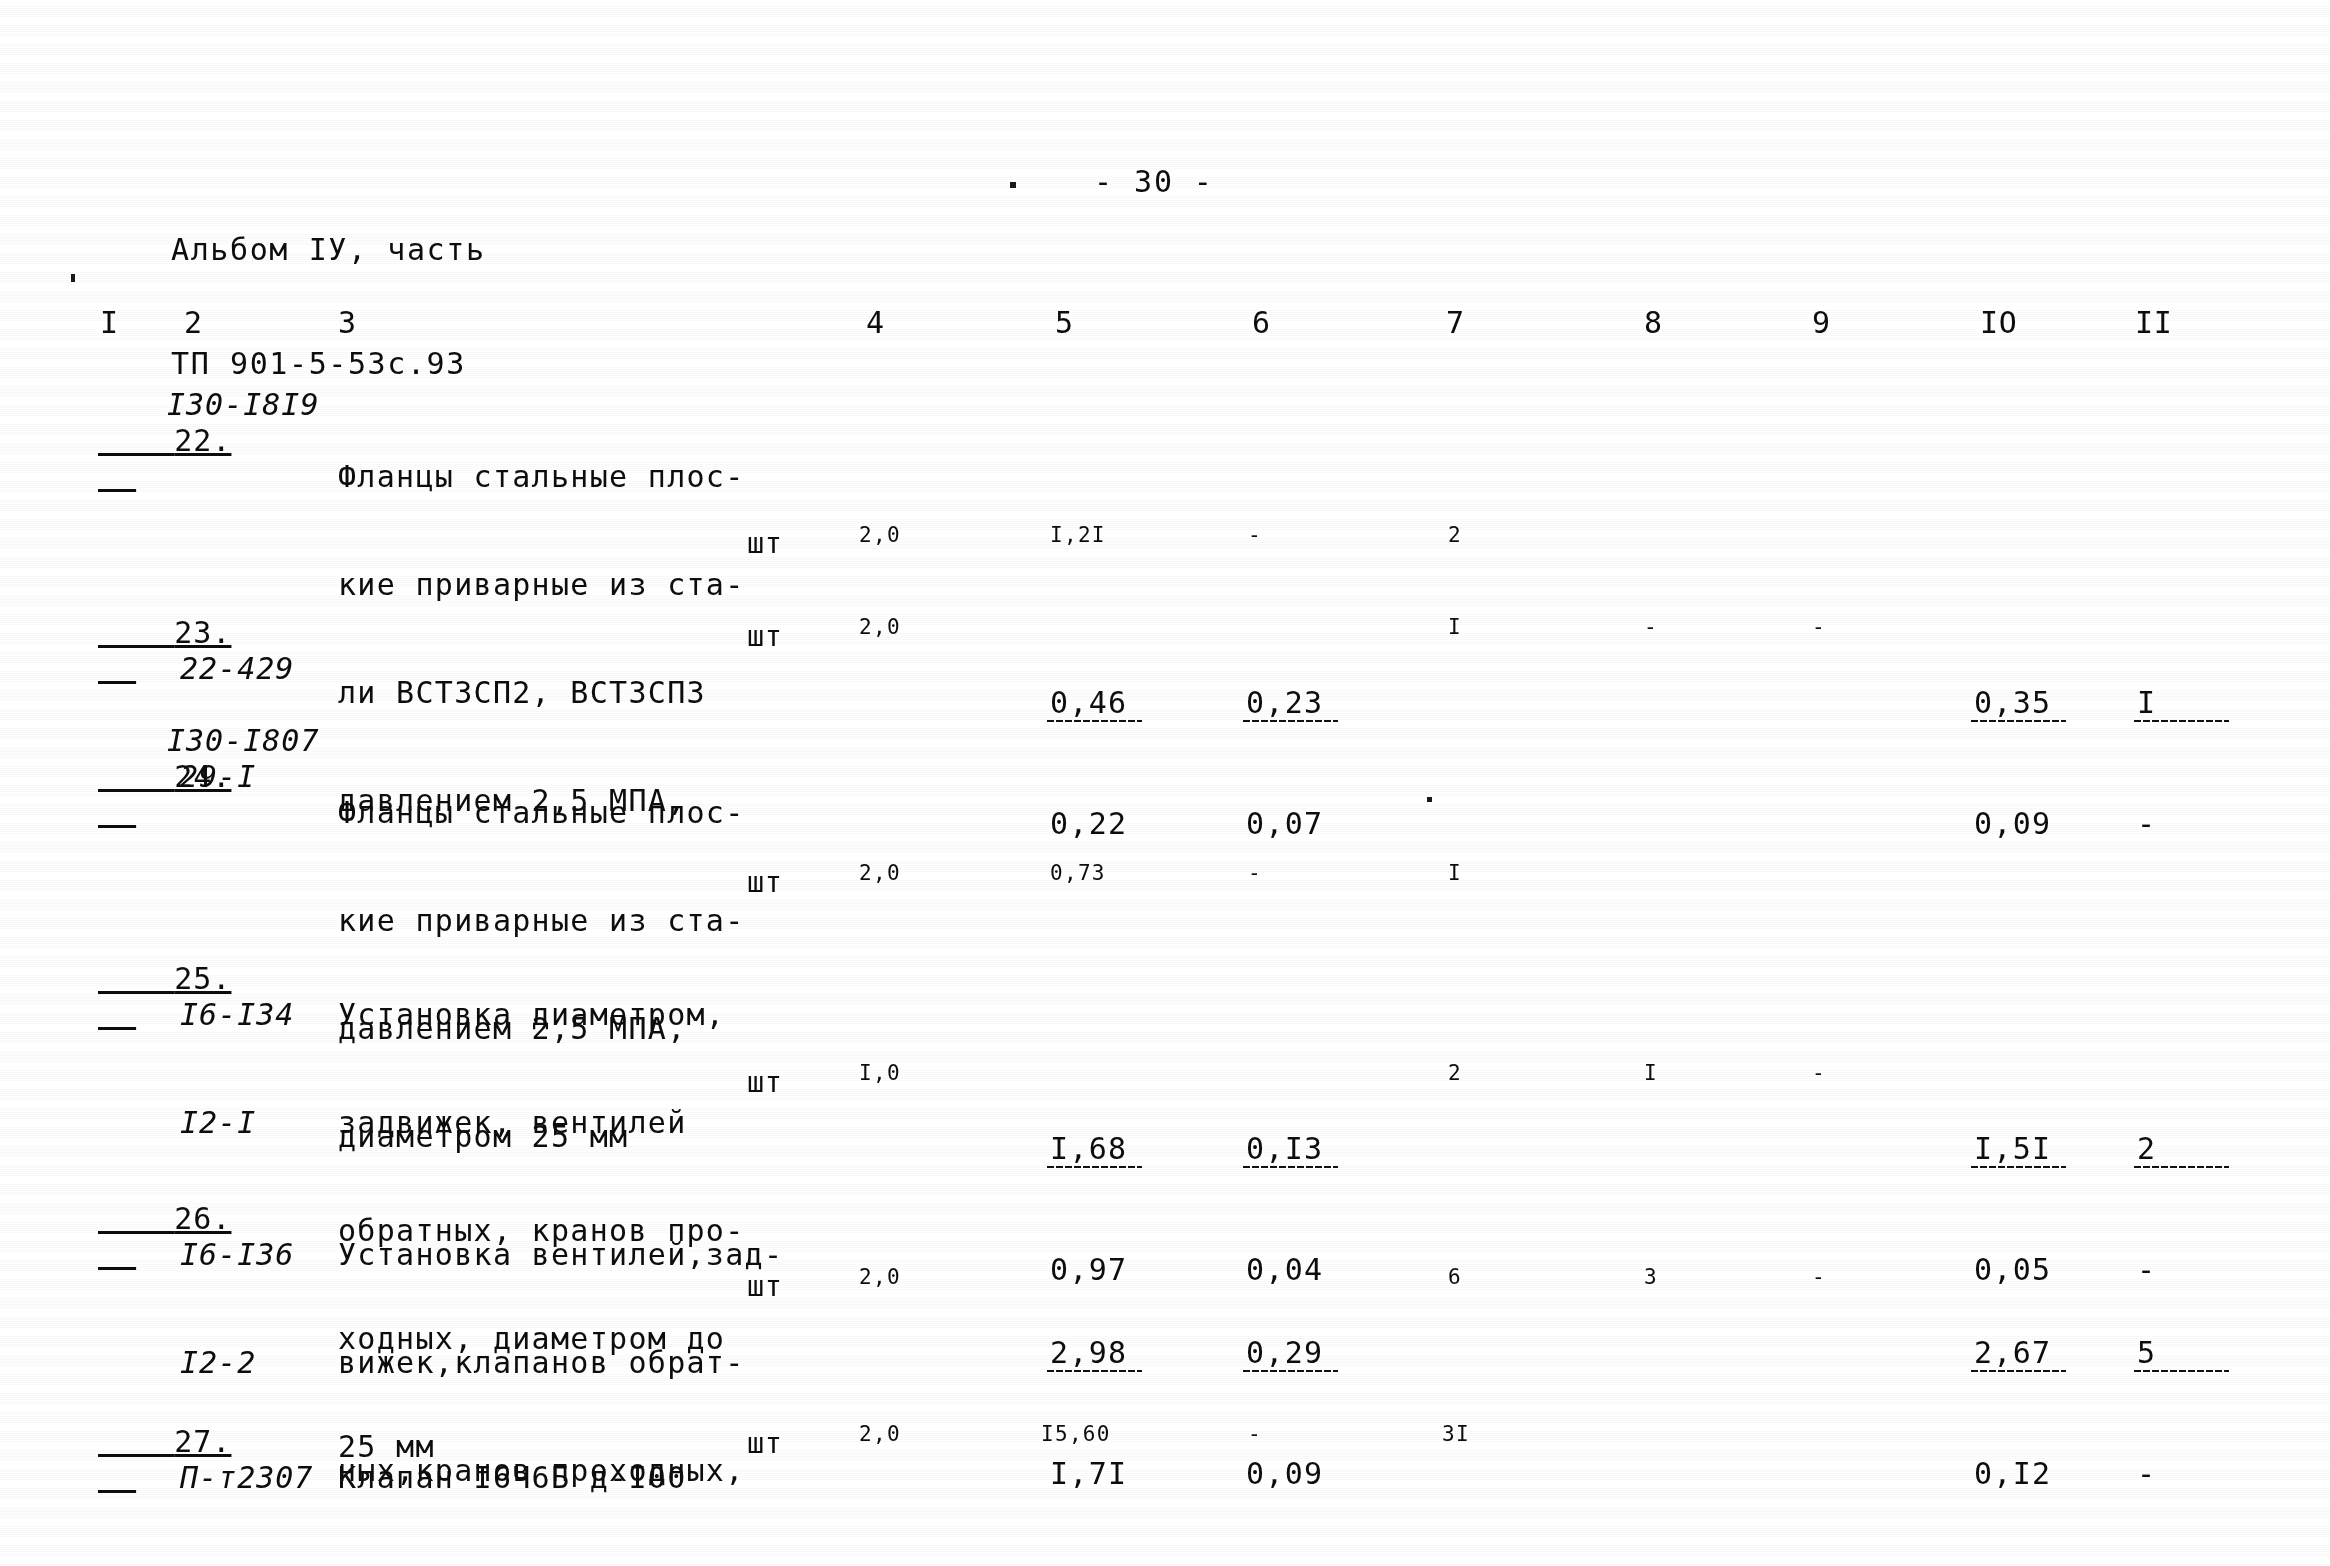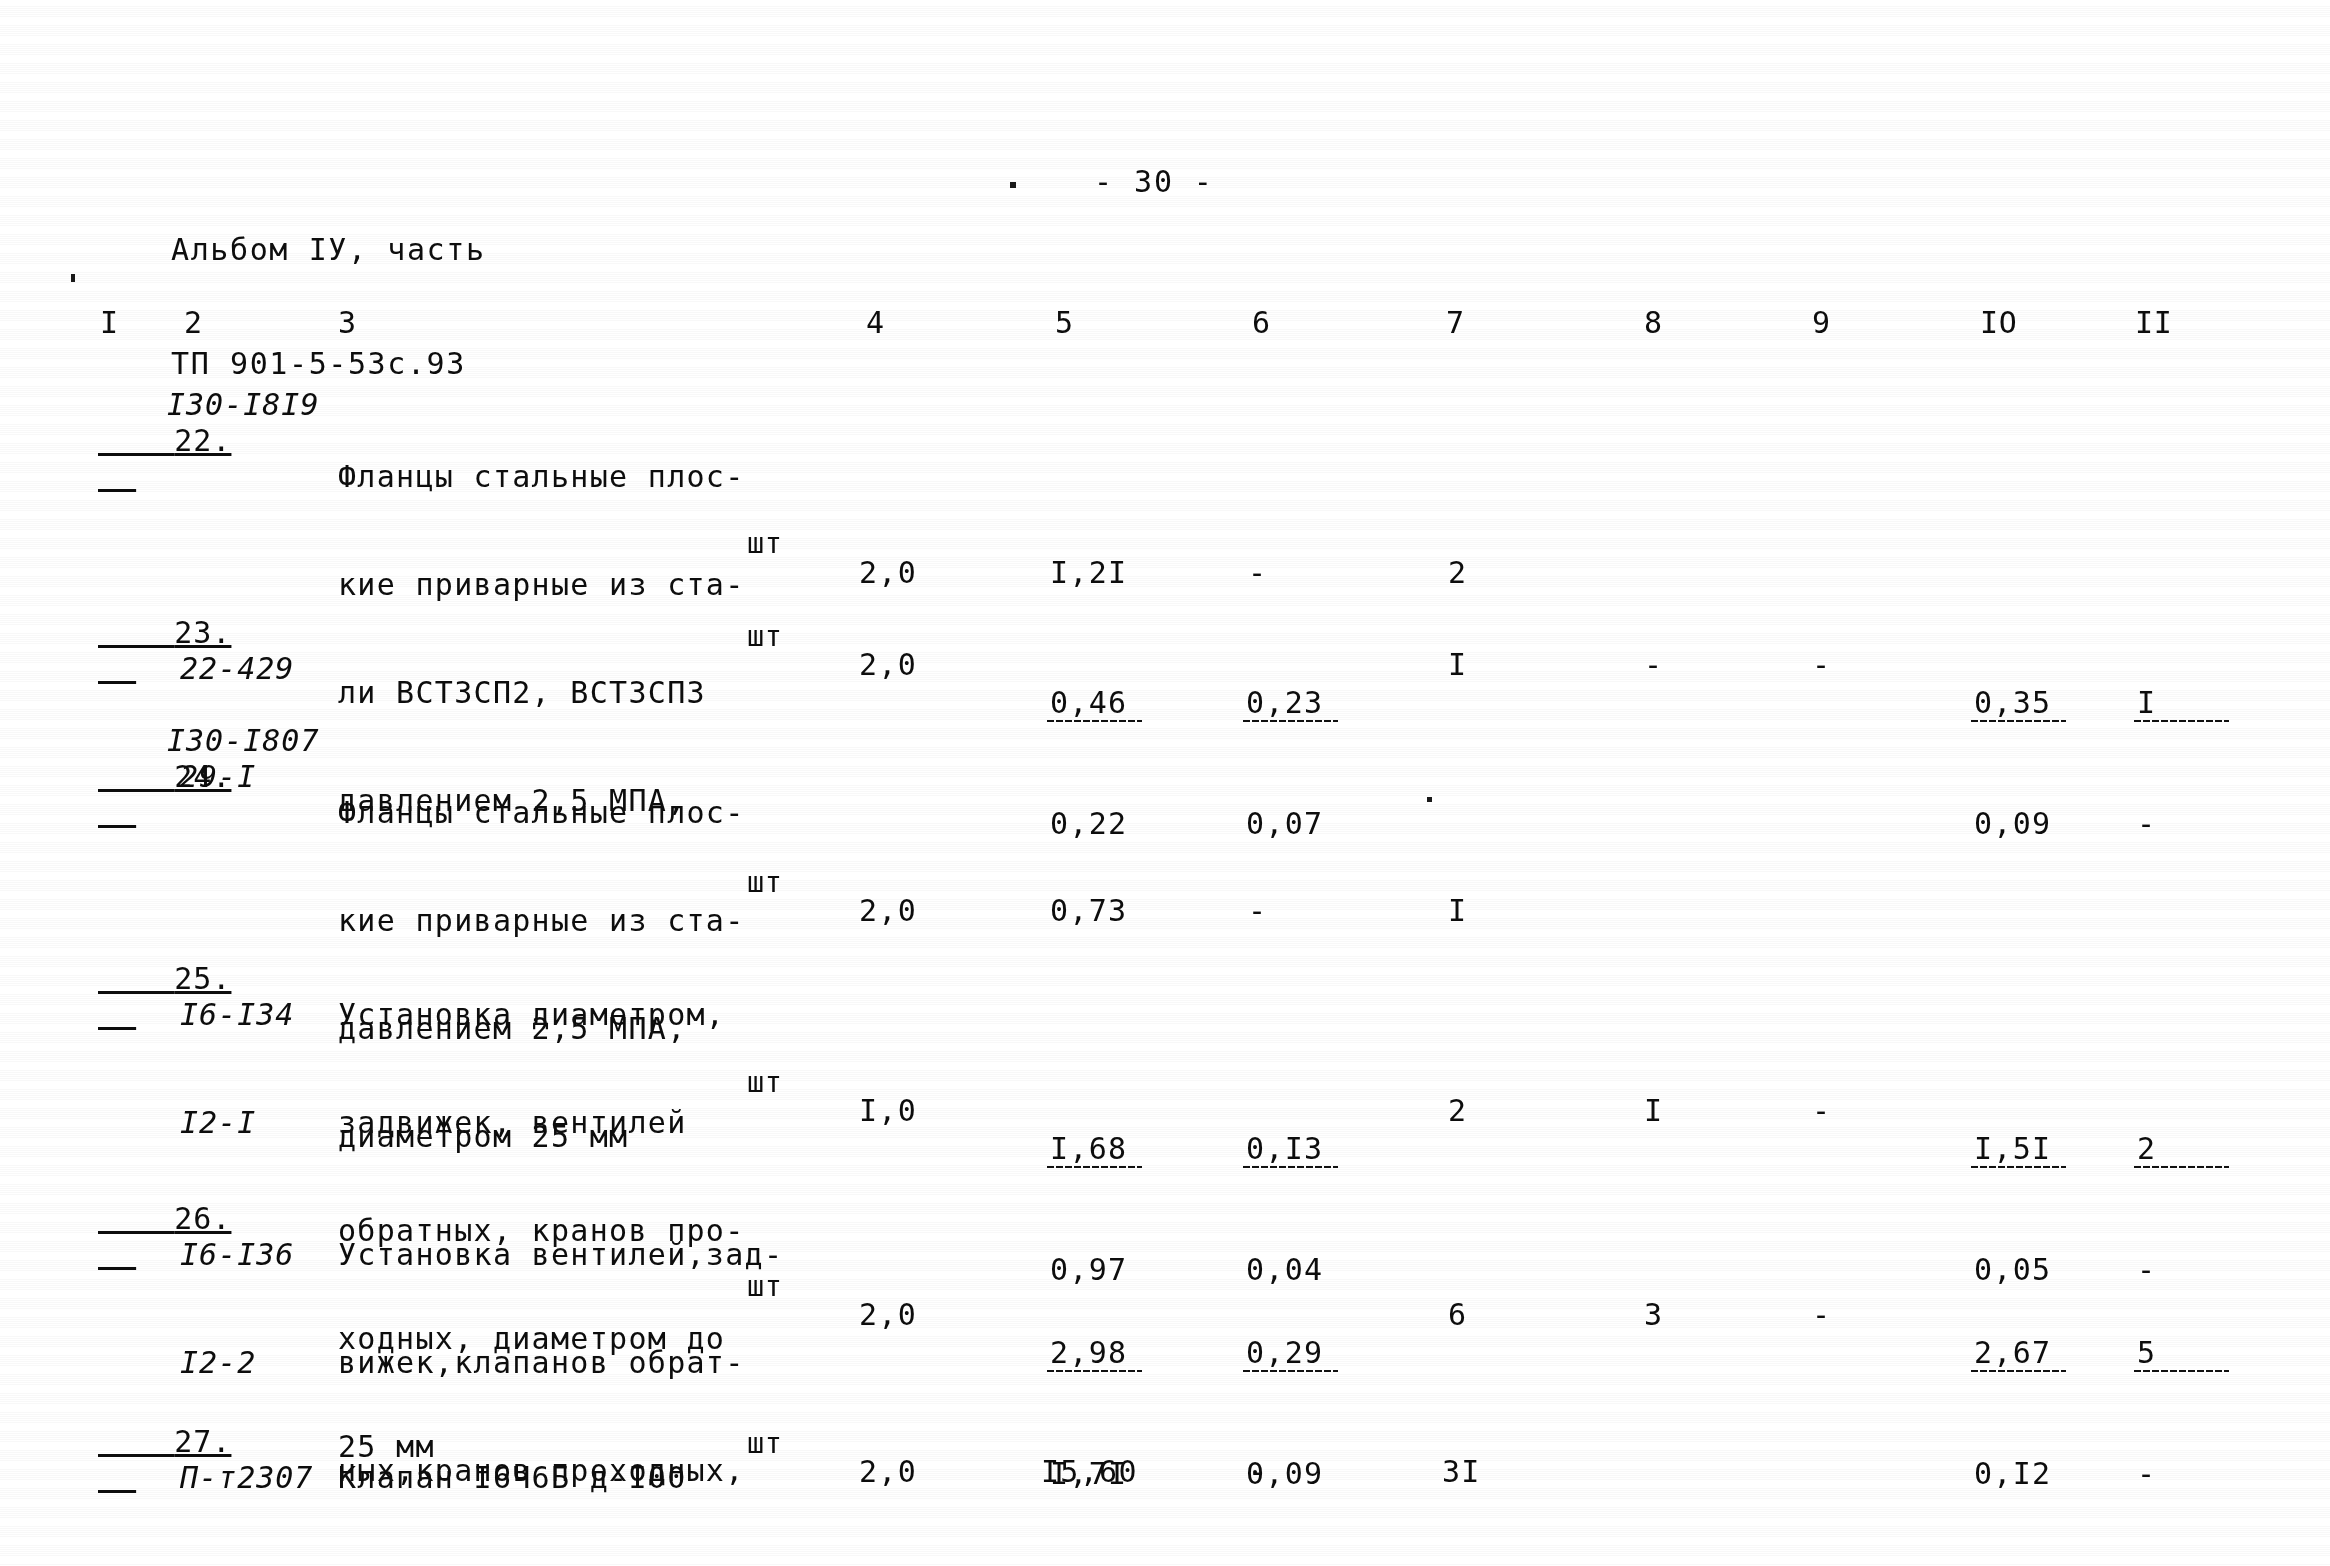--- a/index.html
+++ b/index.html
@@ -35,21 +35,21 @@
     top:305px;
     font-size:30px;
     letter-spacing:0.6px;
   }
 
   
   .rownum{font-size:30px;letter-spacing:1px;line-height:36px;text-decoration:underline;}
   .code  {font-size:30px;letter-spacing:1px;line-height:36px;font-style:italic;}
   .desc  {font-size:30px;letter-spacing:1.3px;line-height:36px;}
   .unit  {font-size:28.5px;letter-spacing:0.6px;}
-  .num   {font-size:30px;letter-spacing:1.3px;margin-top:32px;}
+  .num   {font-size:21px;letter-spacing:1.3px;}
 
   
   .frac{position:absolute;white-space:pre;font-size:30px;letter-spacing:1.3px;}
   .frac .numer{
     display:block;
     position:relative;
     padding-bottom:1.9px;
   }
   .frac .numer::after{
     content:"";

